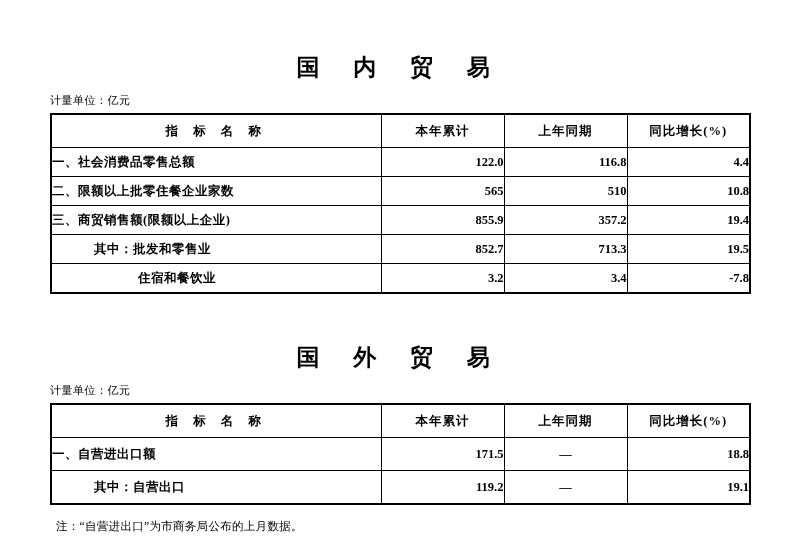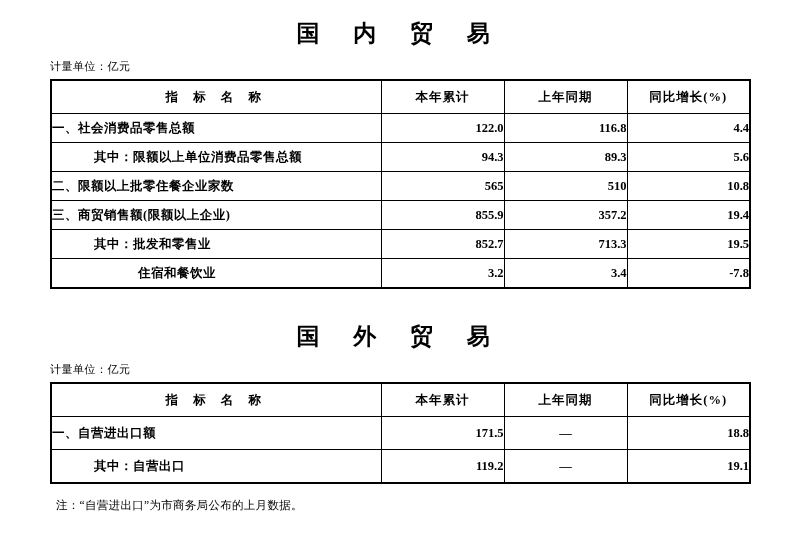--- a/index.html
+++ b/index.html
@@ -21,22 +21,22 @@
     box-sizing: border-box;
     padding: 0 50px;
   }
   .section-title {
     text-align: center;
     font-size: 23px;
     font-weight: bold;
     letter-spacing: 14px;
     font-family: "Liberation Serif", "DejaVu Serif", serif;
   }
-  .title-1 { margin-top: 18px; }
-  .title-2 { margin-top: 32px; }
+  .title-1 { margin-top: 52px; }
+  .title-2 { margin-top: 48px; }
   .unit-line {
     text-align: left;
     font-size: 11px;
     margin-top: 10px;
     margin-right: 6px;
     letter-spacing: 0.5px;
   }
   table.stat {
     border-collapse: collapse;
     width: 700px;
@@ -120,26 +120,20 @@
         <td class="head-col thick-top">上年同期</td>
         <td class="head-col thick-top thick-right">同比增长(%)</td>
       </tr>
       <tr>
         <td class="cell-label thick-left">一、社会消费品零售总额</td>
         <td class="cell-num">122.0</td>
         <td class="cell-num">116.8</td>
         <td class="cell-num thick-right">4.4</td>
       </tr>
       <tr>
-        <td class="cell-label indent1 thick-left">其中：限额以上单位消费品零售总额</td>
-        <td class="cell-num">94.3</td>
-        <td class="cell-num">89.3</td>
-        <td class="cell-num thick-right">5.6</td>
-      </tr>
-      <tr>
         <td class="cell-label thick-left">二、限额以上批零住餐企业家数</td>
         <td class="cell-num">565</td>
         <td class="cell-num">510</td>
         <td class="cell-num thick-right">10.8</td>
       </tr>
       <tr>
         <td class="cell-label thick-left">三、商贸销售额(限额以上企业)</td>
         <td class="cell-num">855.9</td>
         <td class="cell-num">357.2</td>
         <td class="cell-num thick-right">19.4</td>

